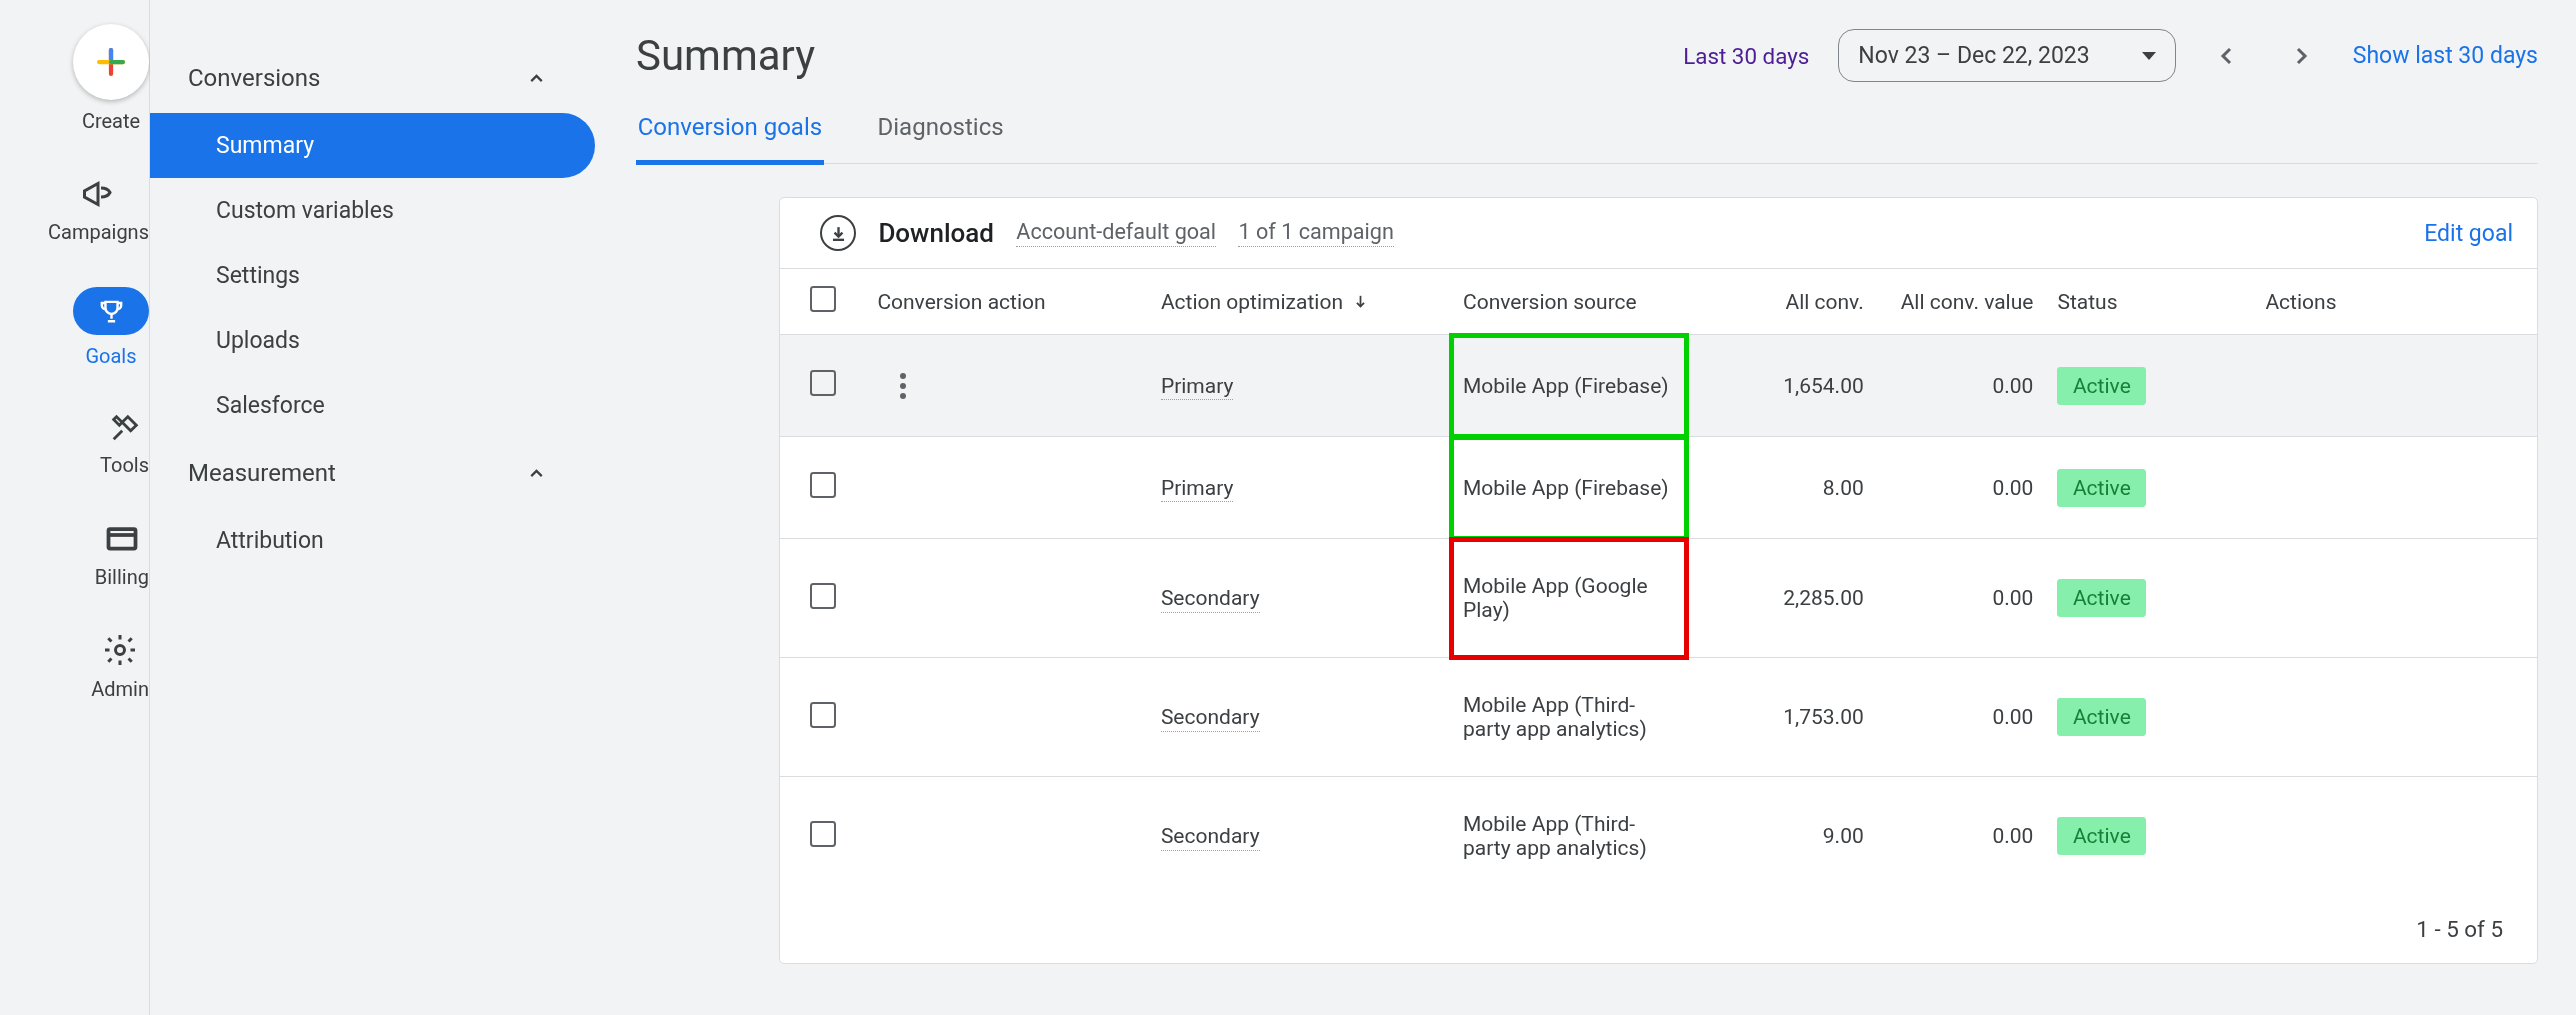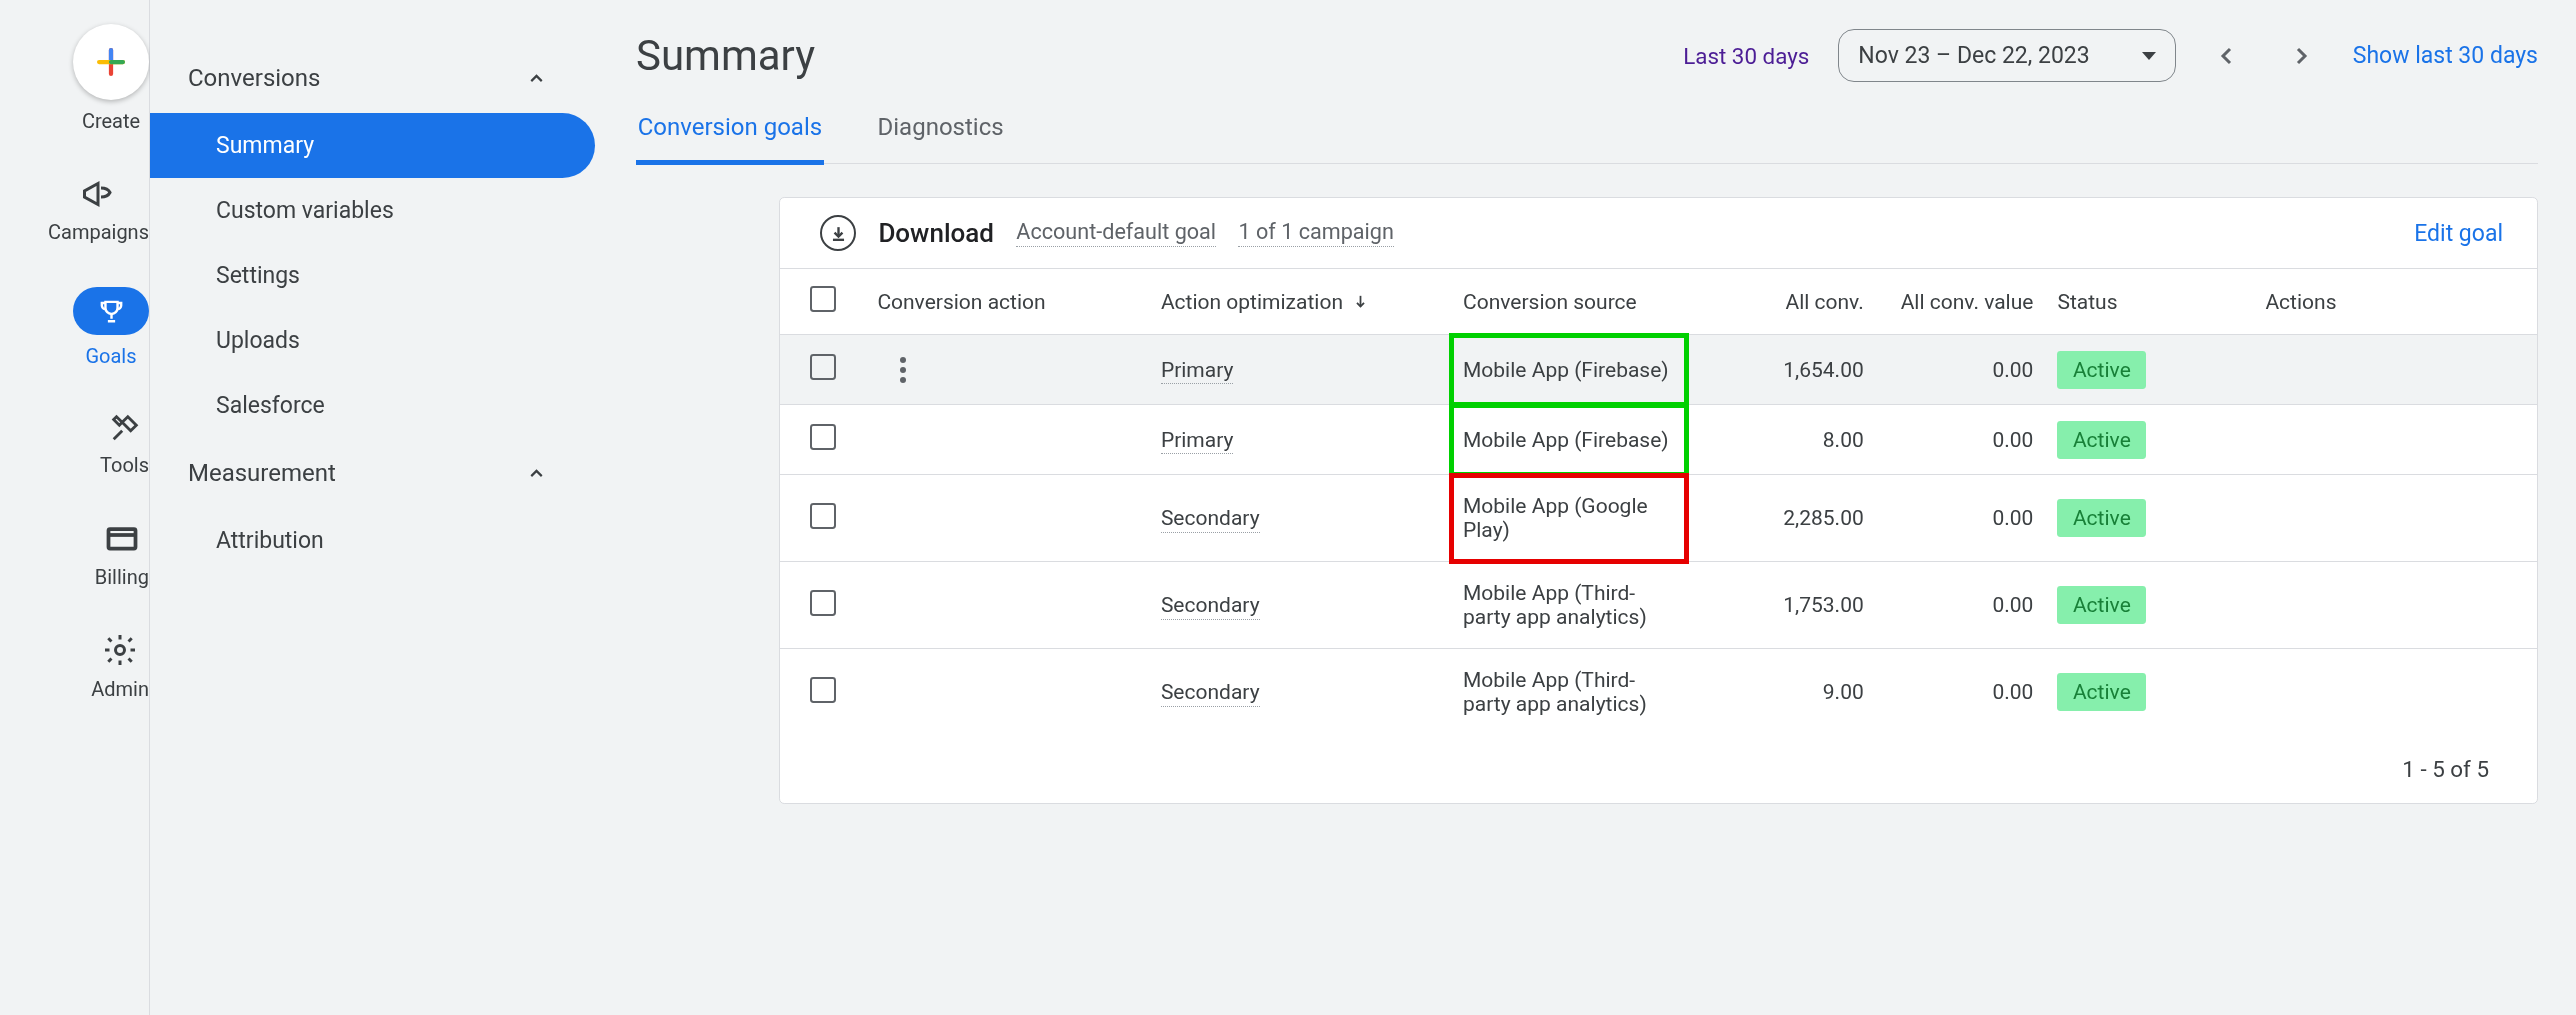--- a/index.html
+++ b/index.html
@@ -29,50 +29,50 @@
 .dr-lbl { font-size:22.4px; color:#4c1d95; }
 .dr-sel { border:1.7px solid #80868b; border-radius:16px; padding:12px 19px; font-size:23px; color:#3c4043; display:flex; align-items:center; gap:52px; cursor:pointer; }
 .navarrow { width:45px; height:45px; display:flex; align-items:center; justify-content:center; cursor:pointer; }
 .link-blue { color:#1a73e8; font-size:23px; cursor:pointer; }
 
 .tabs { display:flex; gap:52px; border-bottom:1.7px solid #dadce0; }
 .tab { padding:8.6px 1.7px 19px 1.7px; font-size:24px; color:#5f6368; cursor:pointer; }
 .tab.active { color:#1a73e8; border-bottom:5.2px solid #1a73e8; margin-bottom:-1.7px; }
 
 .card { background:#fff; border:0.9px solid #dadce0; border-radius:5.2px; margin-top:33px; margin-left:143px; }
-.card-head { display:flex; align-items:center; justify-content:space-between; padding:17px 34px 17px 40px; }
+.card-head { display:flex; align-items:center; justify-content:space-between; padding:17px 24px 17px 40px; }
 .ch-left { display:flex; align-items:center; gap:22.4px; }
 .dl-circle { width:36px; height:36px; border:2.6px solid #3c4043; border-radius:50%; display:flex; align-items:center; justify-content:center; }
 .card-title { font-size:26px; font-weight:500; color:#202124; }
 .dotted { font-size:21.6px; color:#5f6368; border-bottom:1.7px dotted #9aa0a6; padding-bottom:1.7px; cursor:pointer; }
 
 table { width:100%; border-collapse:collapse; }
 th, td { border-top:0.9px solid #dadce0; font-size:21px; color:#3c4043; text-align:left; vertical-align:middle; }
 th { padding:17px 12px; color:#3c4043; font-weight:400; }
-td { padding:19px 12px; }
+td { padding:35px 12px; }
 .col-check { width:78px; text-align:center; }
 .chk { width:26px; height:26px; border:2.6px solid #5f6368; border-radius:3.4px; display:inline-block; cursor:pointer; }
 .col-action { width:259px; }
 .col-opt { width:276px; }
 .col-src { width:216px; }
 .col-allconv { width:172px; text-align:right; }
 .col-allval { width:155px; text-align:right; }
 .col-status { width:190px; }
 .col-actions { width:259px; }
 th.col-allconv, th.col-allval { text-align:right; }
 .sort-h { display:flex; align-items:center; gap:8.6px; }
 .blur { width:172px; height:34px; background:repeating-linear-gradient(90deg,#4285f4 0 12px,#e8f0fe 12px 26px,#a5c6f7 26px 40px,#fff 40px 57px); filter:blur(5.2px); border-radius:2.6px; }
 .opt-link { border-bottom:1.7px dotted #9aa0a6; padding-bottom:1.7px; }
 .status-pill { background:#86efac; color:#188038; padding:7px 15.5px; border-radius:3.4px; font-size:21px; }
 tr.rowhov { background:#f1f3f4; }
 .kebab { width:34px; display:inline-flex; flex-direction:column; align-items:center; gap:4.3px; cursor:pointer; vertical-align:middle; margin-left:8.6px; }
 .kebab span { width:6px; height:6px; border-radius:50%; background:#5f6368; }
 .hl-green { outline:5.2px solid #00d000; outline-offset:-3.4px; }
 .hl-red { outline:5.2px solid #e60000; outline-offset:-3.4px; }
-.pager { text-align:right; padding:21px 48px; font-size:22.4px; color:#3c4043; }
+.pager { text-align:right; padding:21px 34px; font-size:22.4px; color:#3c4043; }
 .arrow-down-sm { width:0; height:0; border-left:7px solid transparent; border-right:7px solid transparent; border-top:8.6px solid #3c4043; }
 </style>
 </head>
 <body>
 
 <div class="app">
 
   <div class="rail">
     <div class="rail-item">
       <div class="create-btn">

